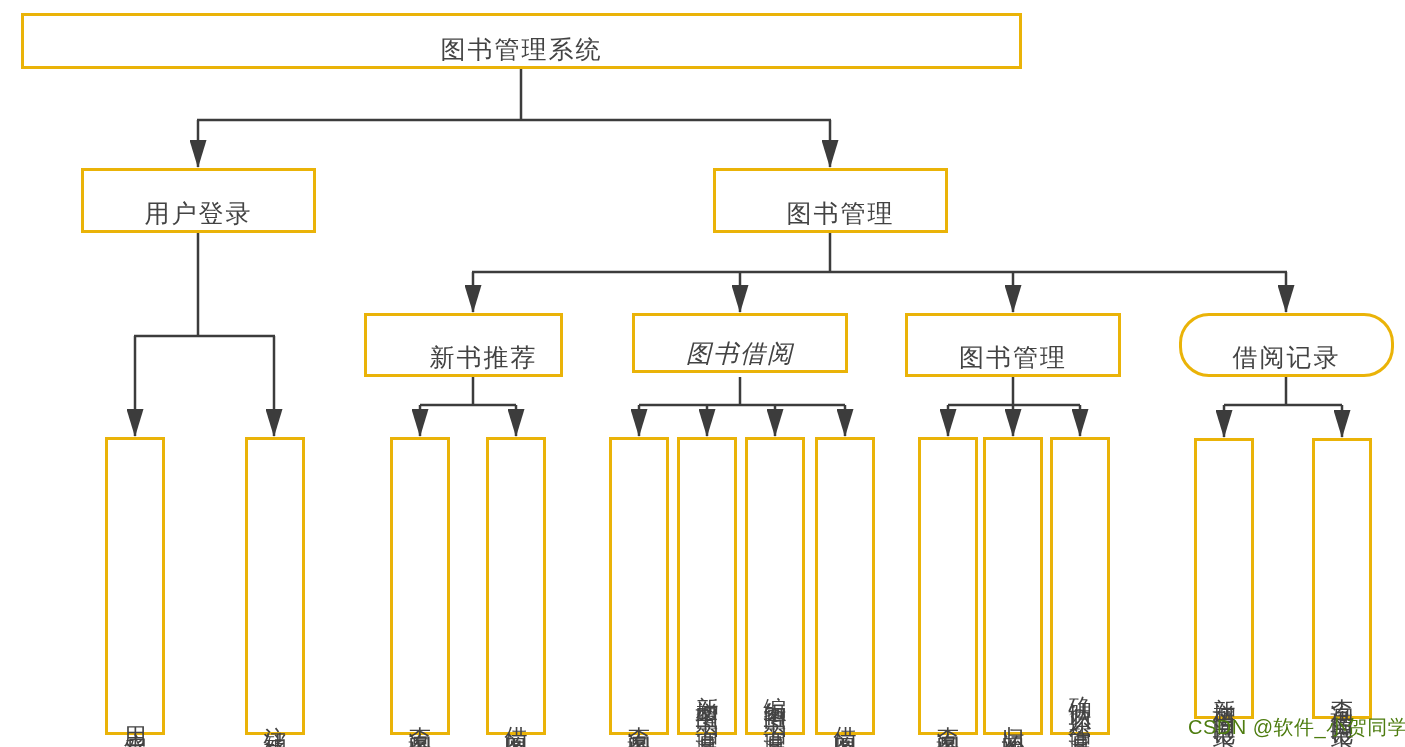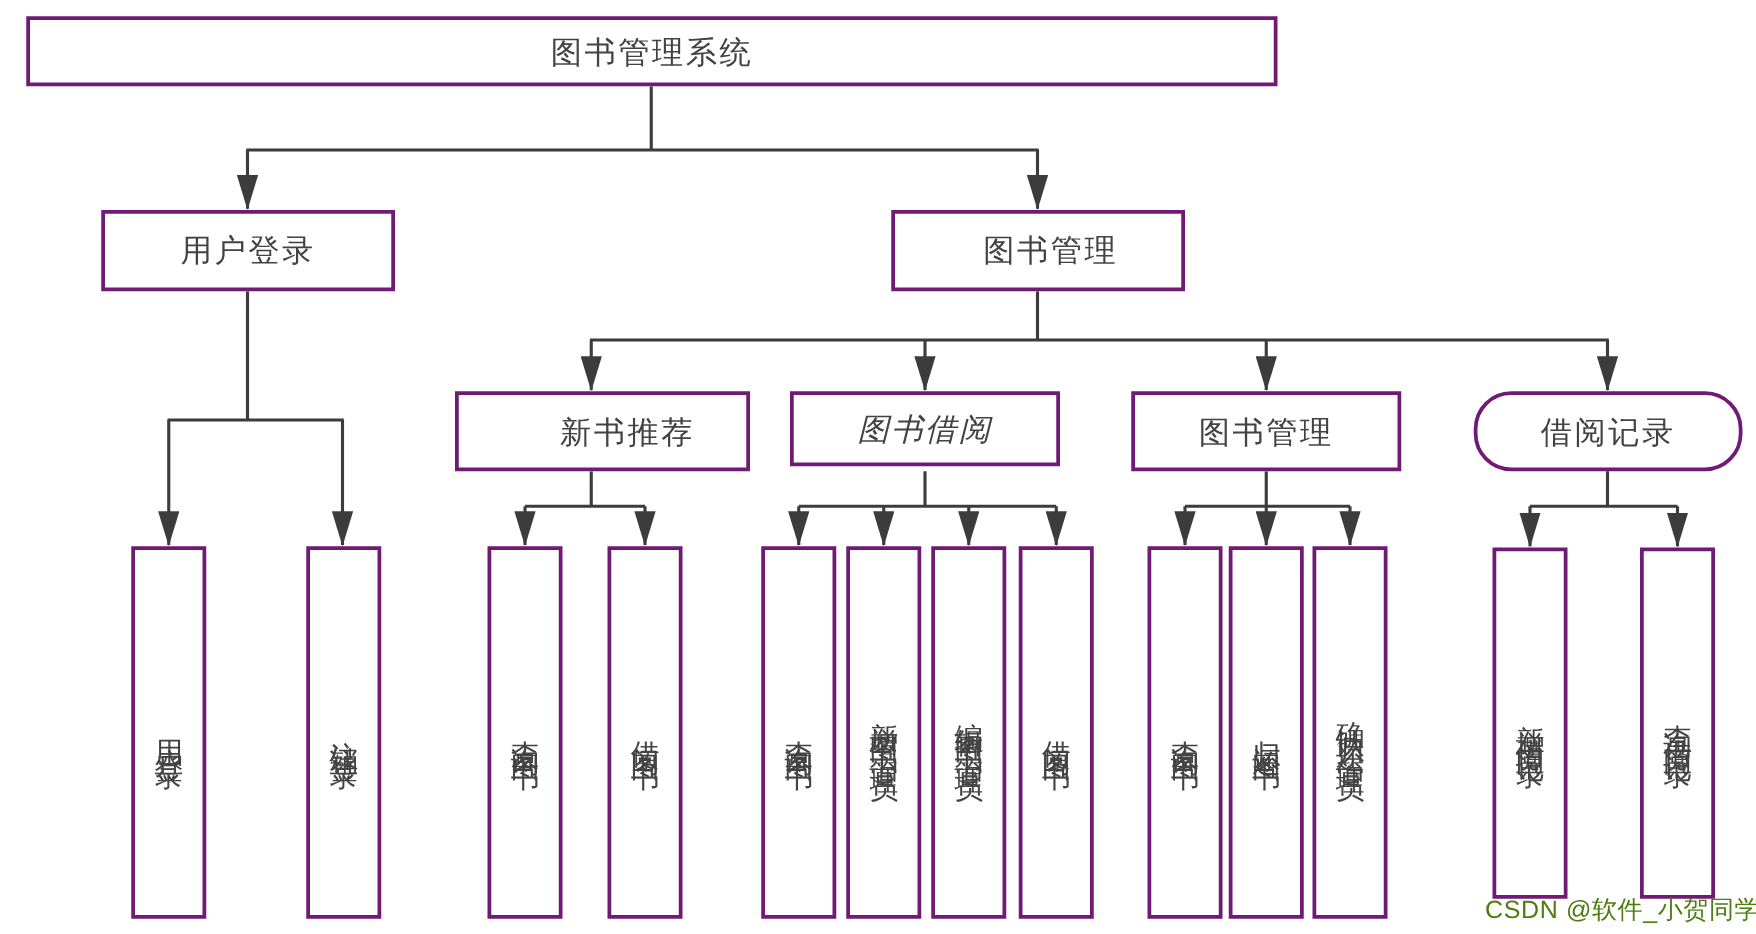--- a/index.html
+++ b/index.html
@@ -13,23 +13,23 @@
   }
   .connectors {
     position: absolute;
     left: 0; top: 0;
     z-index: 0;
   }
   .node {
     position: absolute;
     box-sizing: border-box;
     background: #ffffff;
-    border: 3px solid #701a75;
+    border: 3px solid #eab308;
     display: flex;
-    align-items: center;
+    align-items: flex-end;
     justify-content: center;
     color: #434343;
     z-index: 1;
   }
   .h-node { font-size: 25px; letter-spacing: 2px; white-space: nowrap; }
   .v-node span {
     writing-mode: vertical-rl;
     text-orientation: mixed;
     font-size: 23px;
     letter-spacing: 6px;
@@ -100,21 +100,21 @@
     <span>图书管理系统</span>
   </div>
 
   <div class="node h-node" style="left:81px; top:168px; width:235px; height:65px;">
     <span>用户登录</span>
   </div>
   <div class="node h-node" style="left:713px; top:168px; width:235px; height:65px;padding-left:20px;">
     <span>图书管理</span>
   </div>
 
-  <div class="node h-node" style="left:364px; top:313px; width:236px; height:64px;padding-left:40px;">
+  <div class="node h-node" style="left:364px; top:313px; width:199px; height:64px;padding-left:40px;">
     <span>新书推荐</span>
   </div>
   <div class="node h-node" style="left:632px; top:313px; width:216px; height:60px;font-style:italic;">
     <span>图书借阅</span>
   </div>
   <div class="node h-node" style="left:905px; top:313px; width:216px; height:64px;">
     <span>图书管理</span>
   </div>
   <div class="node h-node" style="left:1179px; top:313px; width:215px; height:64px;border-radius:30px;">
     <span>借阅记录</span>

